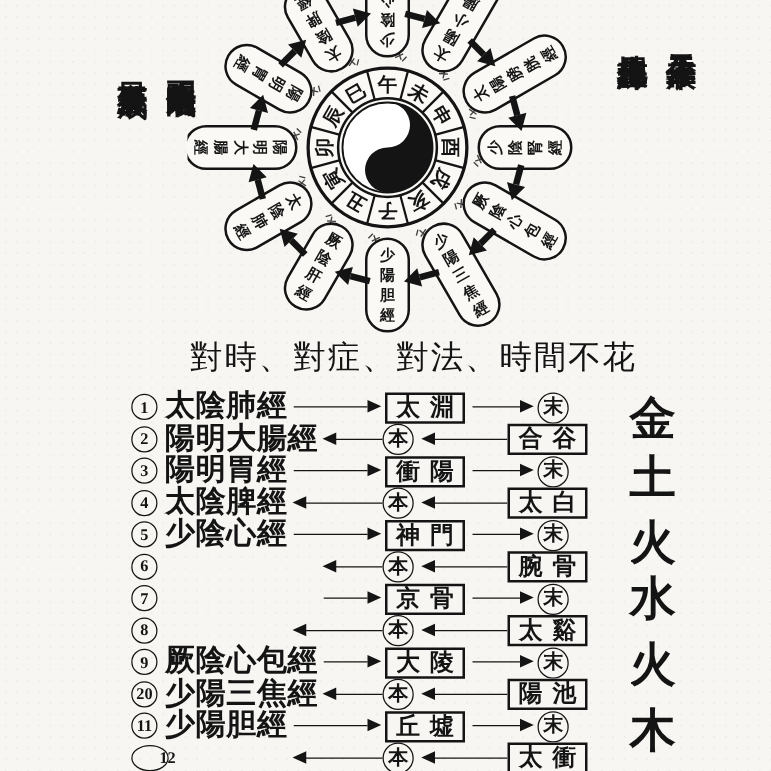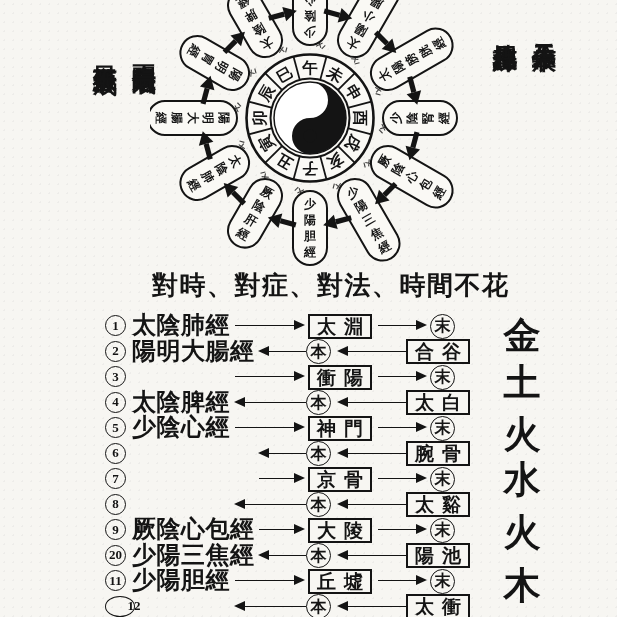--- a/index.html
+++ b/index.html
@@ -15,21 +15,21 @@
     position:absolute;writing-mode:vertical-rl;text-orientation:upright;
     font-weight:600;white-space:nowrap;
   }
   .vtext span{display:block;}
   #poem-left{left:82px;top:46px;font-size:24px;letter-spacing:1px;}
   #poem-left span{margin-left:7px;}
   #poem-right{left:482px;top:24px;font-size:24px;letter-spacing:1px;}
   #poem-right span{margin-left:7px;}
   #clock{position:absolute;left:150px;top:-42px;width:320px;height:320px;}
   #heading{
-    position:absolute;left:152px;top:268px;font-size:26px;font-weight:700;
+    position:absolute;left:152px;top:268px;font-size:26px;font-weight:400;
     letter-spacing:1.5px;white-space:nowrap;
   }
   #rows{position:absolute;left:0;top:0;width:617px;height:617px;}
   .num-circle{
     position:absolute;width:21px;height:21px;border:1.8px solid #141414;border-radius:50%;
     display:flex;align-items:center;justify-content:center;
     font-size:13px;font-weight:700;box-sizing:border-box;background:transparent;
   }
   .row-name{
     position:absolute;font-size:24px;font-weight:600;white-space:nowrap;line-height:1;
@@ -351,20 +351,21 @@
       <div class="ahead left" style="left: 258px; top: 345.5px;"></div>
       <div class="hline" style="left: 268px; top: 350.5px; width: 38px;"></div>
       <div class="marker-circle" style="left: 306px; top: 339px;">本</div>
       <div class="ahead left" style="left: 337px; top: 345.5px;"></div>
       <div class="hline" style="left: 347px; top: 350.5px; width: 59px;"></div>
       <div class="pt-box" style="left: 406px; top: 339px;">
         <div class="" style="font-weight: 700;">合</div>
         <div class="" style="font-weight: 700;">谷</div>
       </div>
       <div class="num-circle" style="left: 105px; top: 366px;">3</div>
+      <div class="row-name" style="left: 132px; top: 364px;">陽明胃經</div>
       <div class="hline" style="left: 234.8px; top: 376px; width: 59.2px;"></div>
       <div class="ahead right" style="left: 294px; top: 371px;"></div>
       <div class="pt-box" style="left: 308px; top: 364.5px;">
         <div class="" style="font-weight: 700;">衝</div>
         <div class="" style="font-weight: 700;">陽</div>
       </div>
       <div class="hline" style="left: 378px; top: 376px; width: 38px;"></div>
       <div class="ahead right" style="left: 416px; top: 371px;"></div>
       <div class="marker-circle" style="left: 430px; top: 364.5px;">末</div>
       <div class="num-circle" style="left: 105px; top: 391.5px;">4</div>

